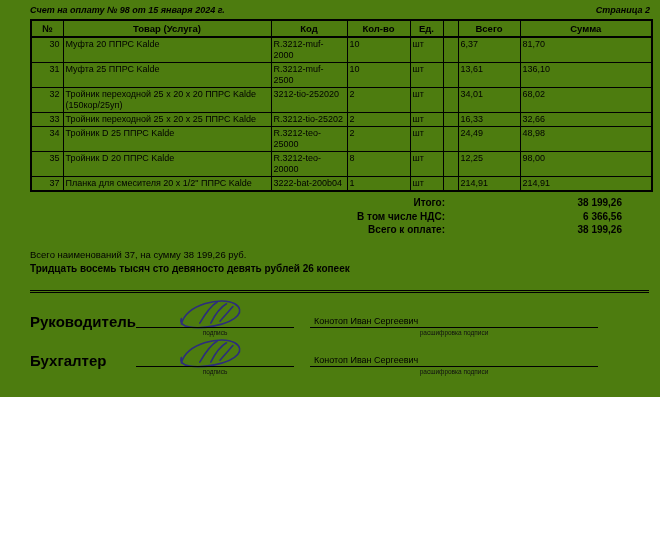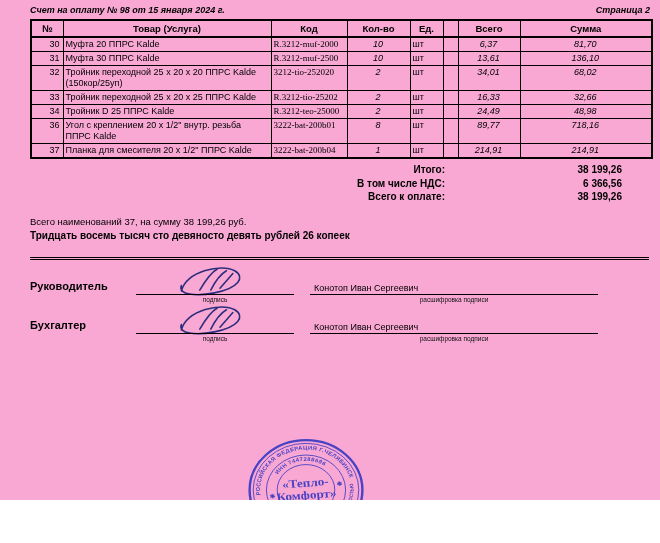--- a/index.html
+++ b/index.html
@@ -3,22 +3,22 @@
 <meta charset="utf-8">
 <style>
   * { box-sizing: border-box; margin: 0; padding: 0; }
   html, body { background: #ffffff; }
   body {
     width: 660px; height: 543px;
     font-family: "Liberation Sans", sans-serif;
     color: #000;
   }
   .page {
-    position: relative; width: 660px; height: 500px;
-    background: #f9a8d4; overflow: hidden;
+    position: relative; width: 660px; height: 397px;
+    background: #4d7c0f; overflow: hidden;
   }
   .content { position: absolute; left: 30px; top: 5px; width: 622px; }
 
   
   .doc-header {
     display: flex; justify-content: space-between;
     font-style: italic; font-weight: bold; font-size: 9px;
     margin-bottom: 4px; padding-right: 2px;
   }
 
@@ -30,22 +30,22 @@
   table.invoice th, table.invoice td {
     border: 1px solid #000; vertical-align: top;
     line-height: 11px; padding: 1px 3px 1px 2px;
     overflow: hidden; white-space: normal;
   }
   table.invoice th {
     font-size: 9.5px; text-align: center; padding: 2px 1px;
     border-bottom: 2px solid #000; line-height: 11px;
   }
   td.c-num { text-align: right; }
-  td.c-qty, td.c-price, td.c-sum { text-align: center; padding-right: 3px; white-space: nowrap; font-style: italic; }
-  td.c-code { white-space: nowrap; font-family: Liberation Serif, serif; }
+  td.c-qty, td.c-price, td.c-sum { text-align: left; padding-right: 3px; white-space: nowrap; }
+  td.c-code { white-space: nowrap; }
 
   
   .totals { margin-top: 4px; padding-right: 30px; }
   .total-line {
     display: flex; justify-content: flex-end;
     font-weight: bold; font-size: 10px; line-height: 13.5px;
   }
   .total-value { width: 177px; text-align: right; }
 
   
@@ -57,21 +57,21 @@
 
   
   .dbl-rule {
     margin-top: 7px; width: 619px; height: 3px;
     border-top: 1px solid #000; border-bottom: 1px solid #000;
   }
 
   
   .signatures { margin-top: 6px; }
   .sig-row { position: relative; height: 39px; }
-  .sig-role { position: absolute; left: 0; top: 14px; font-weight: bold; font-size: 11px; }
+  .sig-role { position: absolute; left: 0; top: 14px; font-weight: bold; font-size: 15px; }
   .sig-field { position: absolute; top: 0; height: 39px; }
   .sig-field .line { position: absolute; top: 28px; left: 0; right: 0; border-bottom: 1px solid #000; }
   .sig-field .caption {
     position: absolute; top: 30px; left: 0; right: 0;
     text-align: center; font-size: 6.5px; color: #111;
   }
   .f-sign { left: 106px; width: 158px; }
   .f-name { left: 280px; width: 288px; }
   .f-name .name { position: absolute; top: 17px; left: 4px; font-size: 9px; }
   .autograph { position: absolute; left: 38px; top: -3px; width: 92px; height: 34px; }
@@ -125,21 +125,21 @@
     <td>Муфта 20  ППРС Kalde</td>
     <td class="c-code">R.3212-muf-2000</td>
     <td class="c-qty">10</td>
     <td>шт</td>
     <td></td>
     <td class="c-price">6,37</td>
     <td class="c-sum">81,70</td>
   </tr>
           <tr>
     <td class="c-num">31</td>
-    <td>Муфта 30  ППРС Kalde</td>
+    <td>Муфта 25  ППРС Kalde</td>
     <td class="c-code">R.3212-muf-2500</td>
     <td class="c-qty">10</td>
     <td>шт</td>
     <td></td>
     <td class="c-price">13,61</td>
     <td class="c-sum">136,10</td>
   </tr>
           <tr>
     <td class="c-num">32</td>
     <td>Тройник переходной 25 x 20 x 20  ППРС Kalde (150кор/25уп)</td>
@@ -164,28 +164,28 @@
     <td class="c-num">34</td>
     <td>Тройник D 25  ППРС Kalde</td>
     <td class="c-code">R.3212-teo-25000</td>
     <td class="c-qty">2</td>
     <td>шт</td>
     <td></td>
     <td class="c-price">24,49</td>
     <td class="c-sum">48,98</td>
   </tr>
           <tr>
-    <td class="c-num">36</td>
-    <td>Угол с креплением 20 x 1/2" внутр. резьба ППРС Kalde</td>
-    <td class="c-code">3222-bat-200b01</td>
+    <td class="c-num">35</td>
+    <td>Тройник D 20  ППРС Kalde</td>
+    <td class="c-code">R.3212-teo-20000</td>
     <td class="c-qty">8</td>
     <td>шт</td>
     <td></td>
-    <td class="c-price">89,77</td>
-    <td class="c-sum">718,16</td>
+    <td class="c-price">12,25</td>
+    <td class="c-sum">98,00</td>
   </tr>
           <tr>
     <td class="c-num">37</td>
     <td>Планка для смесителя 20 x 1/2"  ППРС Kalde</td>
     <td class="c-code">3222-bat-200b04</td>
     <td class="c-qty">1</td>
     <td>шт</td>
     <td></td>
     <td class="c-price">214,91</td>
     <td class="c-sum">214,91</td>

